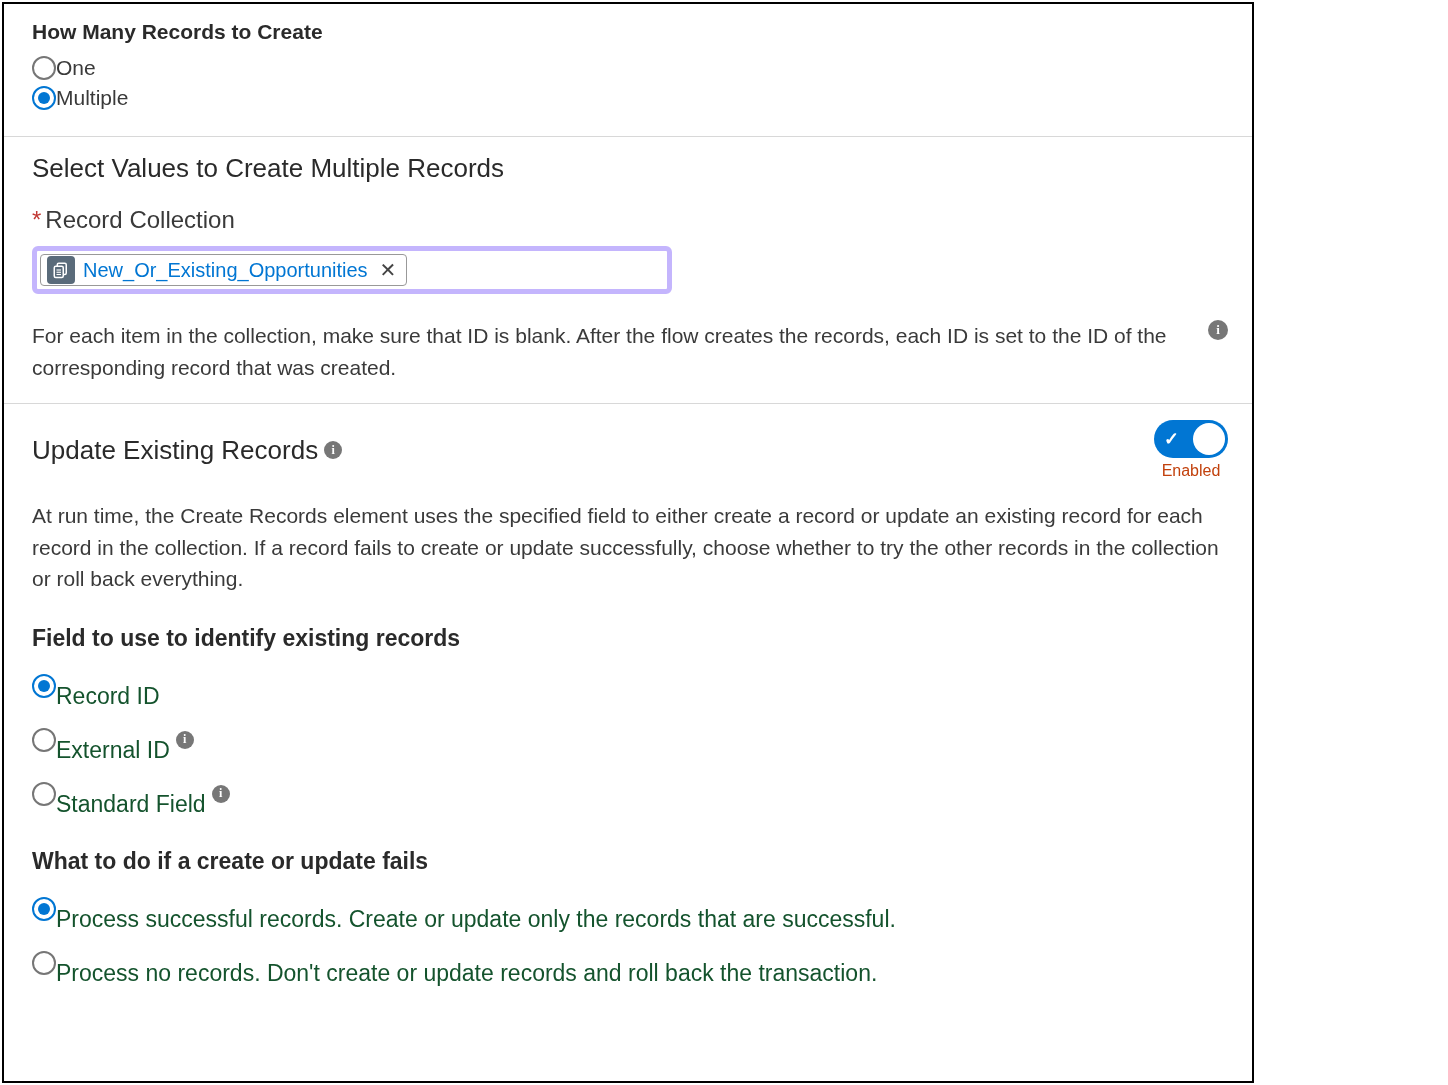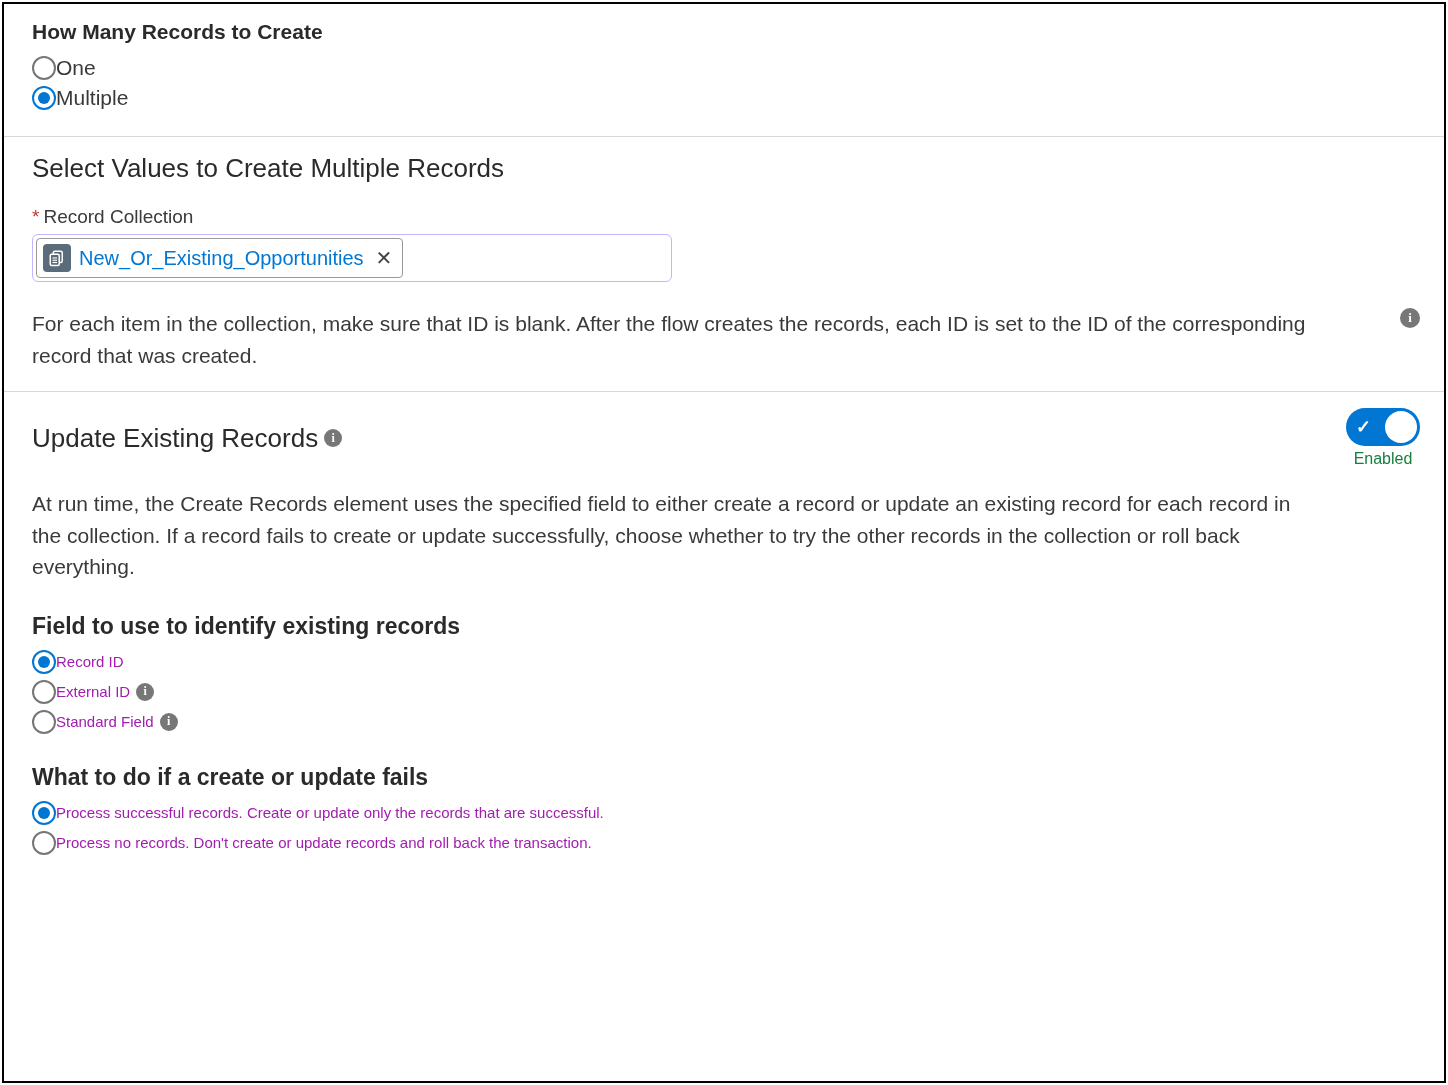--- a/index.html
+++ b/index.html
@@ -4,21 +4,21 @@
 <style>
   * { box-sizing: border-box; margin: 0; padding: 0; }
   body {
     font-family: "Segoe UI", -apple-system, BlinkMacSystemFont, "Helvetica Neue", Arial, sans-serif;
     background: #fff;
     color: #222;
     padding: 2px;
   }
   .panel {
     border: 2px solid #000;
-    width: 1444px;
+    width: 1252px;
     min-height: 1081px;
     padding: 0;
   }
   .section {
     padding: 16px 24px 20px 28px;
   }
   .section + .section {
     border-top: 1px solid #d8d8d8;
   }
   .heading-bold {
@@ -61,31 +61,31 @@
   .radio.checked {
     border-color: #0176d3;
   }
   .radio.checked::after {
     content: '';
     width: 12px; height: 12px;
     background: #0176d3;
     border-radius: 50%;
   }
   .field-label {
-    font-size: 19px;
+    font-size: 24px;
     color: #3a3a3a;
-    margin-bottom: 6px;
+    margin-bottom: 12px;
   }
   .req { color: #c23934; margin-right: 4px; }
   .pill-input {
     display: inline-flex;
     align-items: center;
     width: 640px;
     height: 48px;
-    border: 1px solid #c4b5fd;
+    border: 5px solid #c4b5fd;
     border-radius: 6px;
     padding: 3px;
     background: #fff;
   }
   .pill {
     display: inline-flex;
     align-items: center;
     gap: 8px;
     height: 100%;
     border: 1px solid #999;
@@ -182,25 +182,26 @@
     background: #fff;
     border-radius: 50%;
   }
   .toggle .check {
     color: #fff;
     font-size: 18px;
     font-weight: 700;
   }
   .toggle-caption {
     font-size: 16px;
-    color: #15803d;
+    color: #c2410c;
   }
   .option-text {
-    font-size: 15px;
-    color: #a21caf;
+    font-size: 23px;
+    color: #14532d;
+    margin-top: 21px;
   }
 </style>
 </head>
 <body>
 
 <div class="panel">
 
   <div class="section">
     <div class="heading-bold">How Many Records to Create</div>
     <div class="radio-row">

